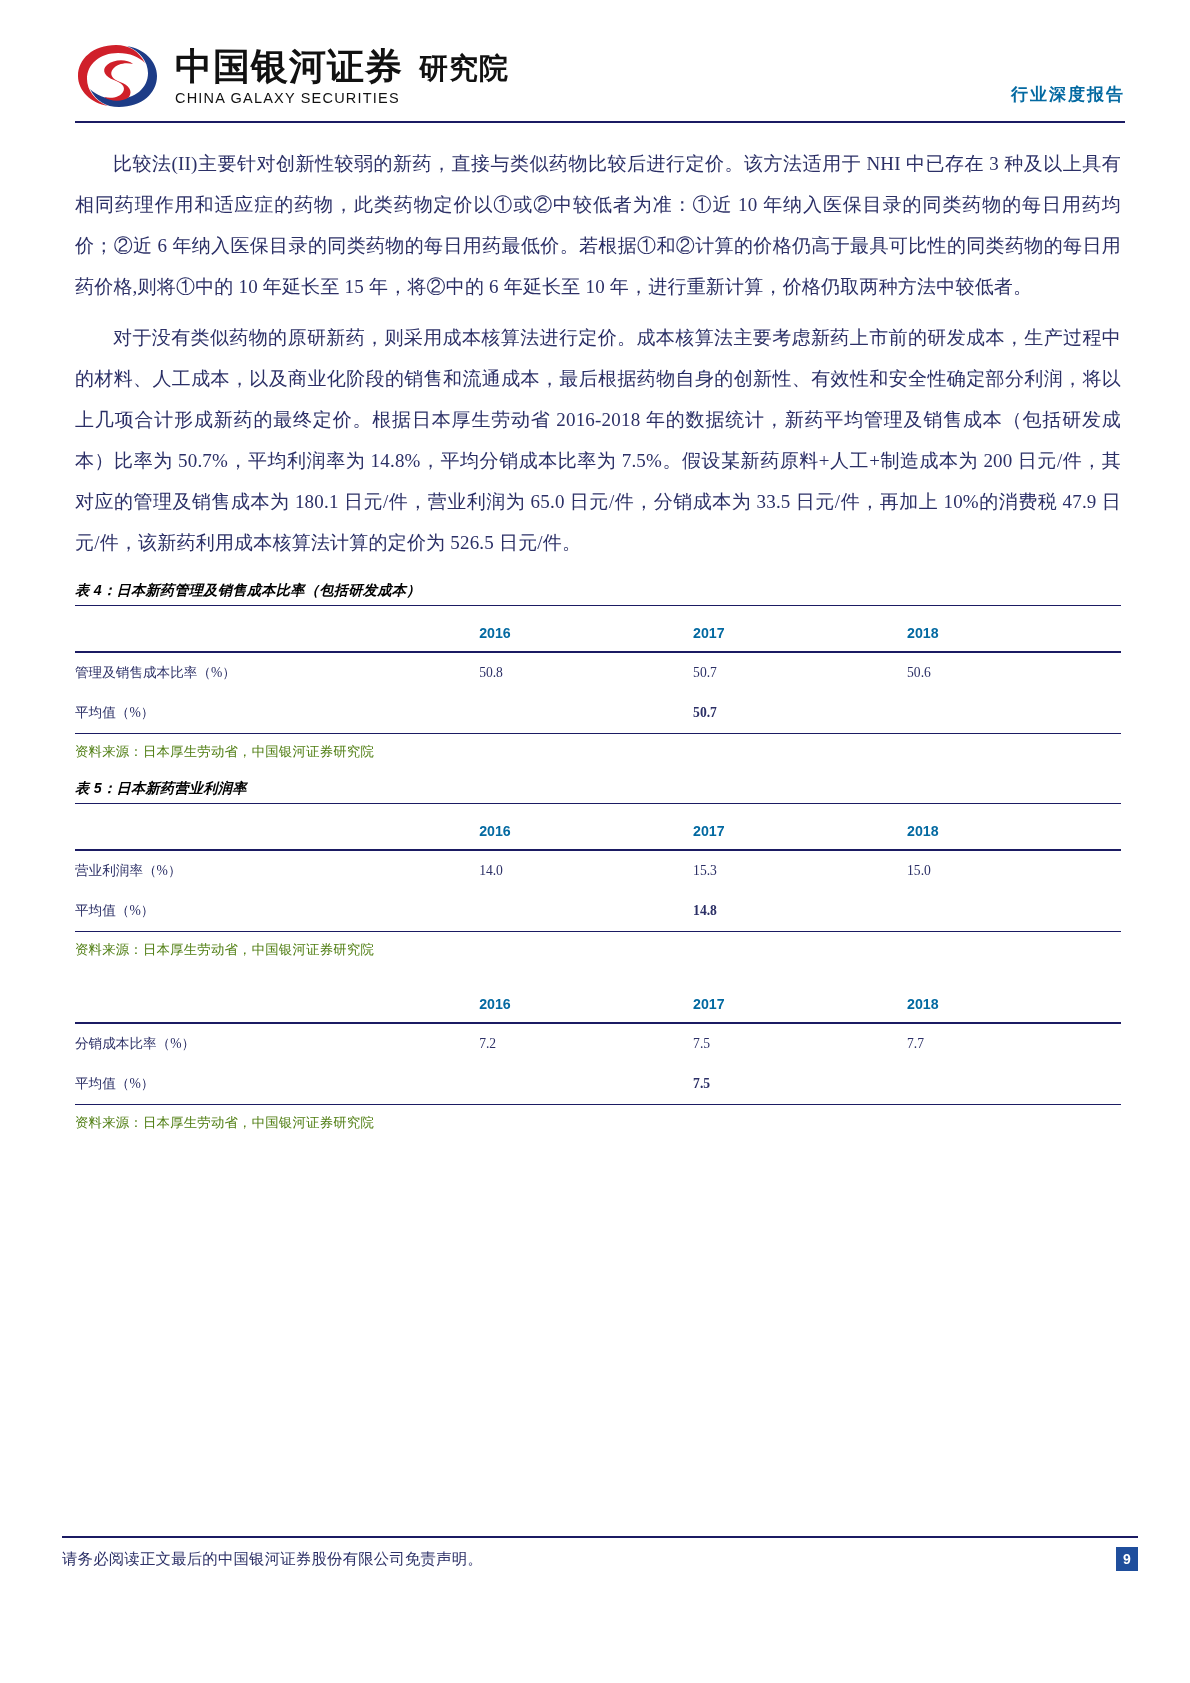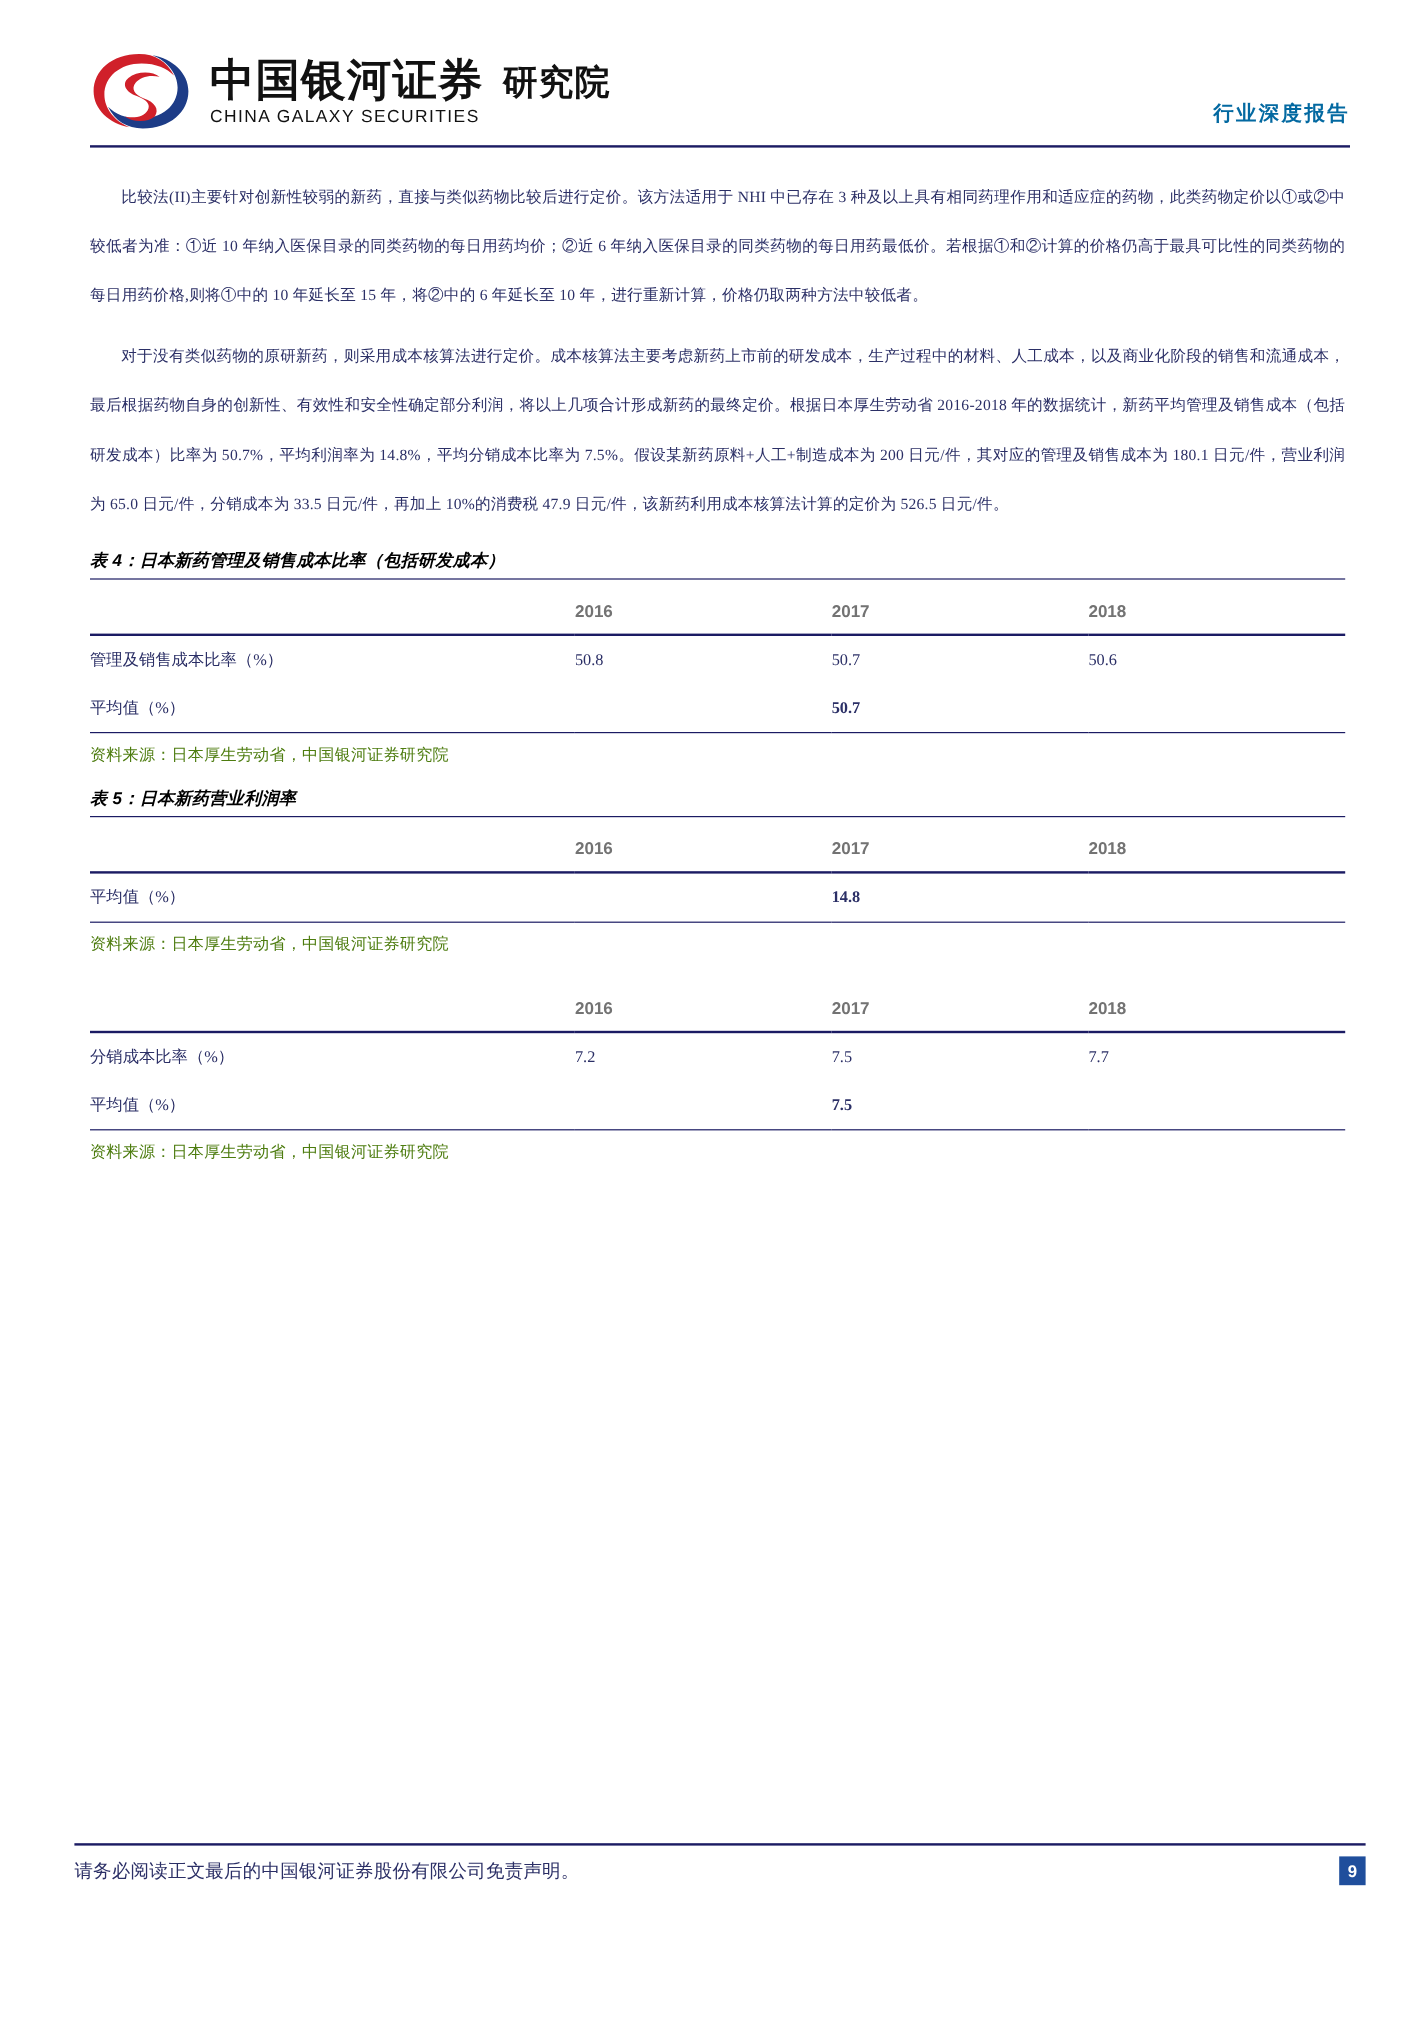--- a/index.html
+++ b/index.html
@@ -87,21 +87,21 @@
     height: 2.5px;
     background: #1b1b63;
   }
 
   
   .content {
     padding: 12px 56px 0 62px;
   }
   p.para {
     margin: 0 0 4px 0;
-    font-size: 13px;
+    font-size: 19px;
     line-height: 41px;
     text-align: justify;
     text-justify: inter-ideograph;
     text-indent: 2em;
     color: #2b2f66;
     letter-spacing: 0.2px;
   }
   p.para + p.para { margin-top: 10px; }
 
   
@@ -125,21 +125,21 @@
   table.data th, table.data td {
     padding: 0;
     text-align: left;
     vertical-align: middle;
     color: #2b2f66;
   }
   table.data thead th {
     font-family: "Liberation Sans", "DejaVu Sans", sans-serif;
     font-weight: 700;
     font-size: 14.2px;
-    color: #737373;
+    color: #0369a1;
     height: 46px;
     padding-top: 8px;
     margin-left: 32px;
   }
   table.data thead tr { border-bottom: 2.2px solid #1b1b63; }
   table.data tbody td {
     height: 40px;
     font-size: 13.6px;
     line-height: 40px;
   }
@@ -255,20 +255,26 @@
         <thead>
           <tr>
             <th class="label"></th>
             <th class="col-y">2016</th>
             <th class="col-y">2017</th>
             <th class="col-y">2018</th>
           </tr>
         </thead>
         <tbody>
           <tr>
+            <td class="label">营业利润率（%）</td>
+            <td>14.0</td>
+            <td>15.3</td>
+            <td>15.0</td>
+          </tr>
+          <tr>
             <td class="label">平均值（%）</td>
             <td></td>
             <td class="avgval">14.8</td>
             <td></td>
           </tr>
         </tbody>
       </table>
       <div class="src">资料来源：日本厚生劳动省，中国银河证券研究院</div>
     </div>
 

